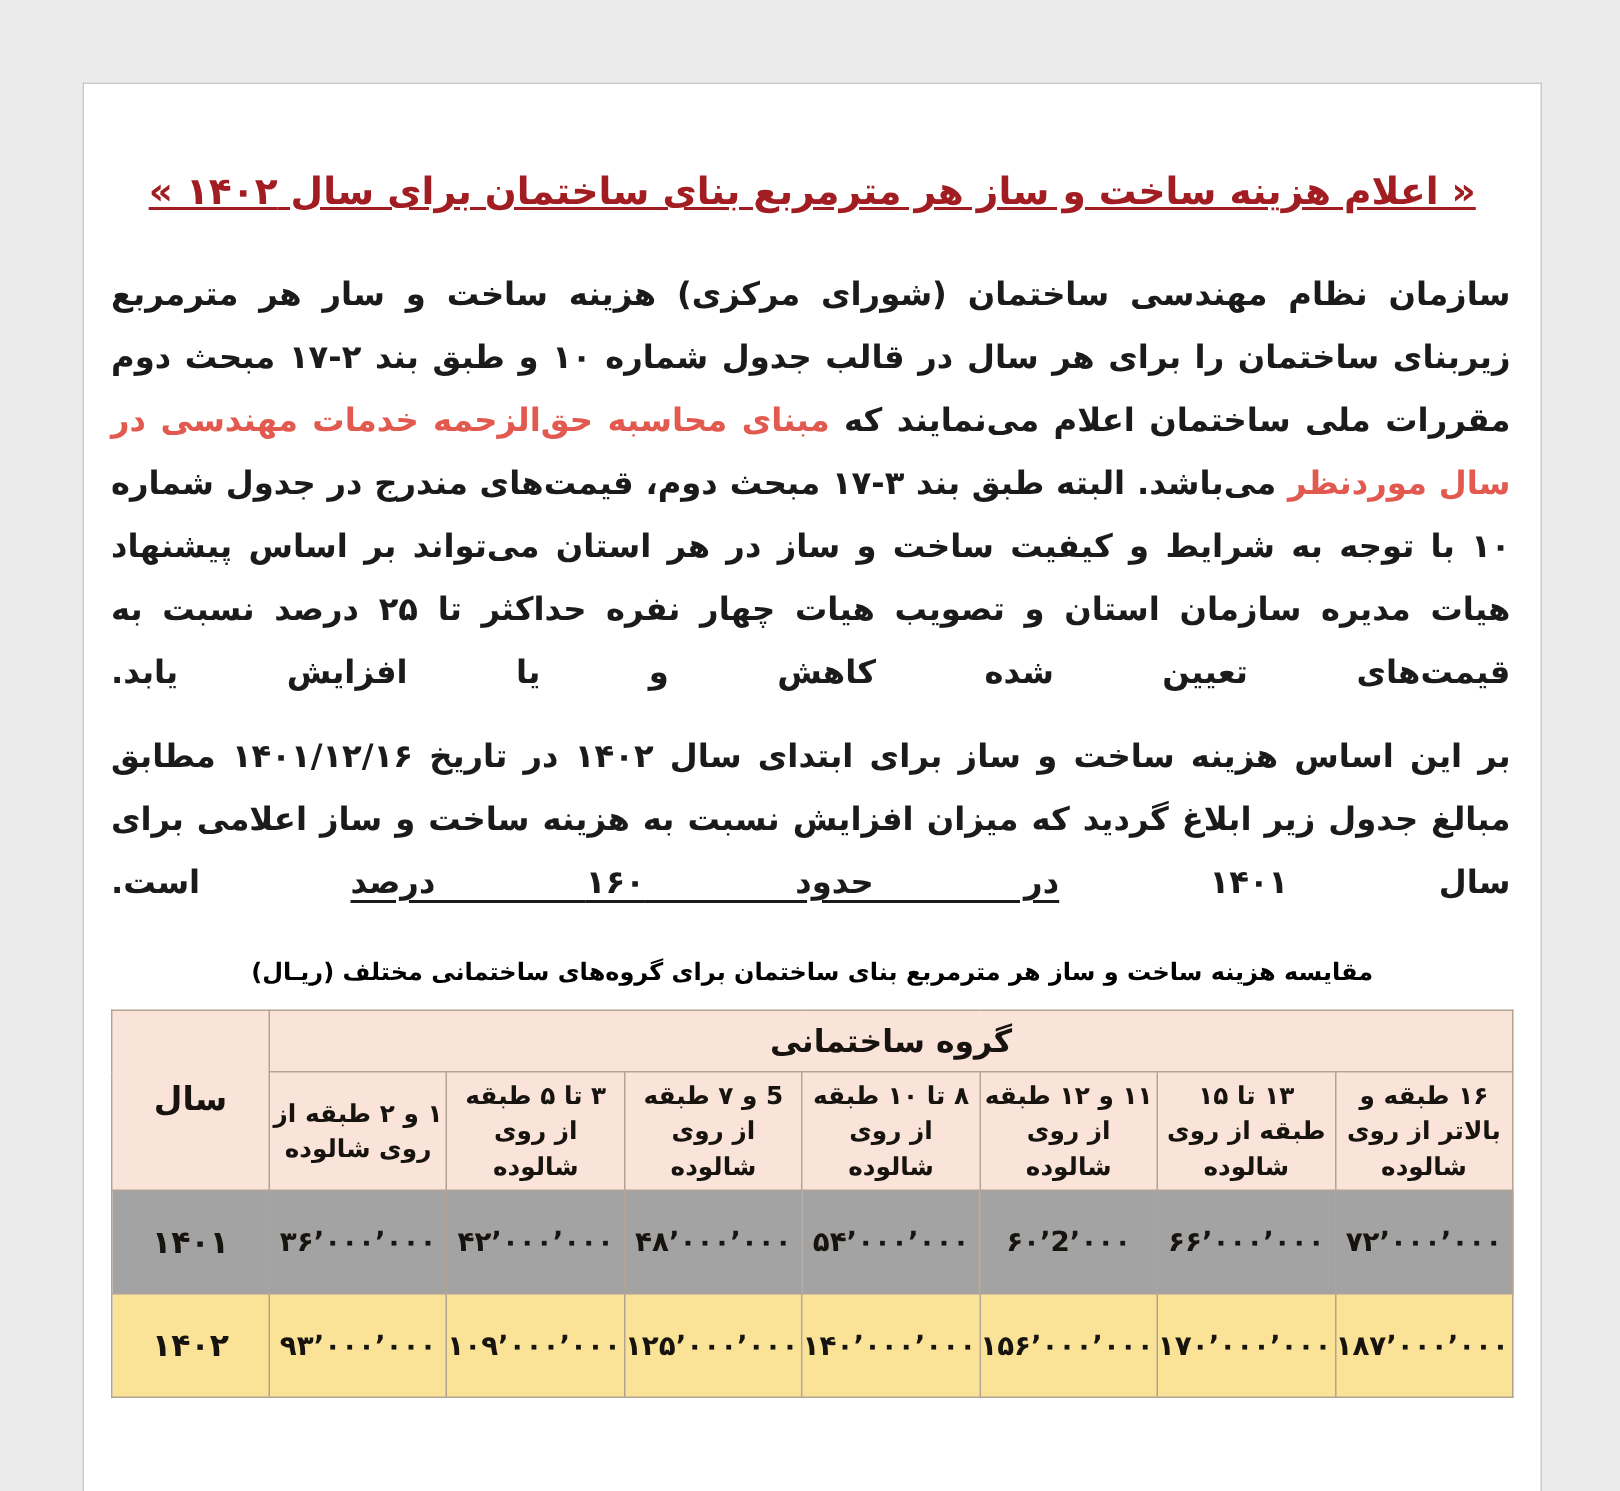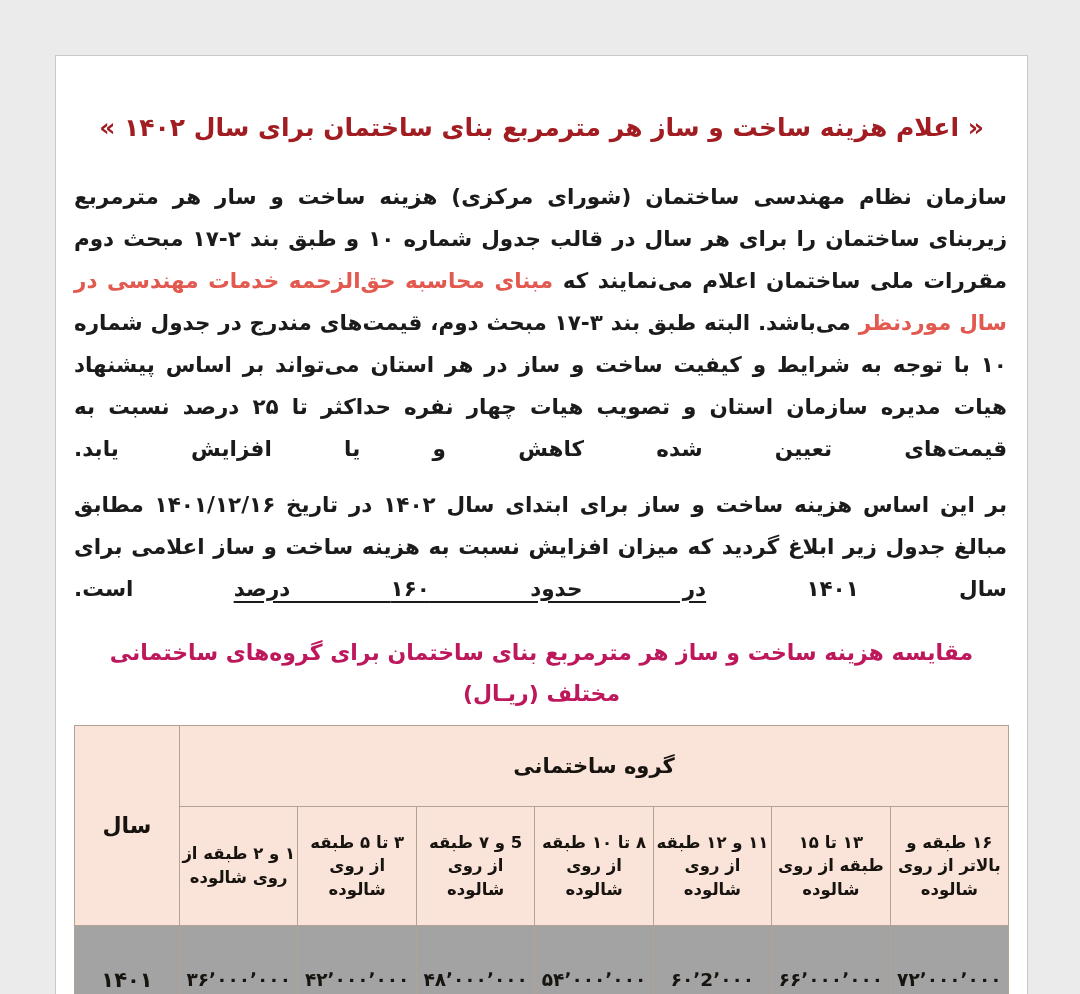--- a/index.html
+++ b/index.html
@@ -34,20 +34,21 @@
   
   #doc-title {
     color: #a21d22;
     font-size: 25px;
     font-weight: bold;
     text-align: center;
     line-height: 1.45;
     letter-spacing: 0px;
     margin: 14px 0 30px 0;
     white-space: nowrap;
+    text-decoration: underline;
   }
 
   
   .para {
     font-size: 21.5px;
     line-height: 1.95;
     color: #1b1b1b;
     text-align: justify;
     text-align-last: justify;
     margin: 0 2px 14px 0;
@@ -60,23 +61,23 @@
     color: #e2594f;
   }
   .underline {
     text-decoration: underline;
     text-underline-offset: 5px;
     text-decoration-thickness: 1.5px;
   }
 
   
   #table-caption {
-    font-size: 22px;
+    font-size: 16px;
     font-weight: bold;
-    color: #be185d;
+    color: #000000;
     text-align: center;
     line-height: 1.85;
     margin: 24px 0 10px 0;
   }
   #table-caption .cap-line2 {
     display: block;
   }
 
   
   #cost-table {
@@ -86,21 +87,21 @@
     direction: rtl;
     border: 1.5px solid #9a8d80;
   }
   #cost-table th,
   #cost-table td {
     border: 1.2px solid #b3a393;
     text-align: center;
     vertical-align: middle;
     color: #17130f;
     font-weight: bold;
-    padding: 20px 2px;
+    padding: 0 2px;
   }
   .hdr-group {
     background: #fae3d9;
     font-size: 21px;
     height: 40px;
   }
   .hdr-year {
     background: #fae3d9;
     font-size: 22px;
     width: 100px;

